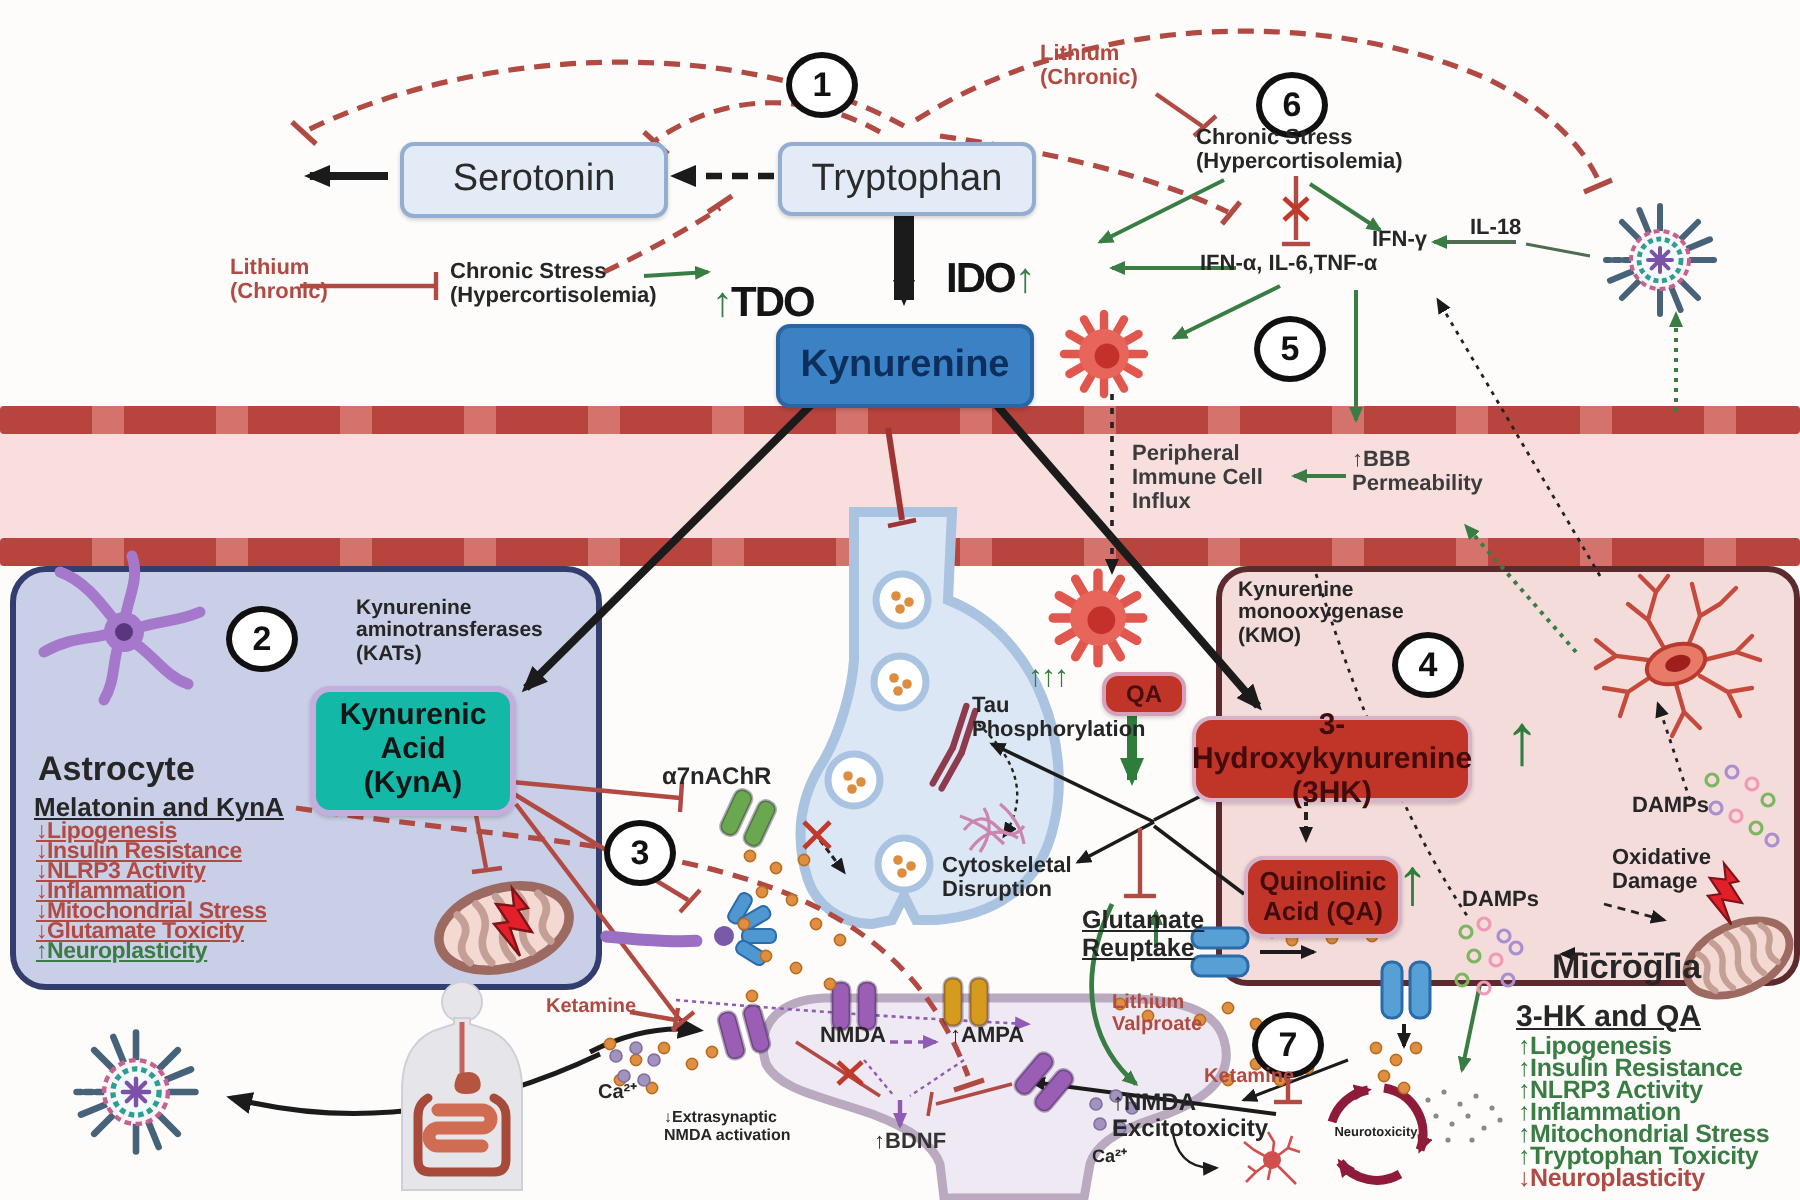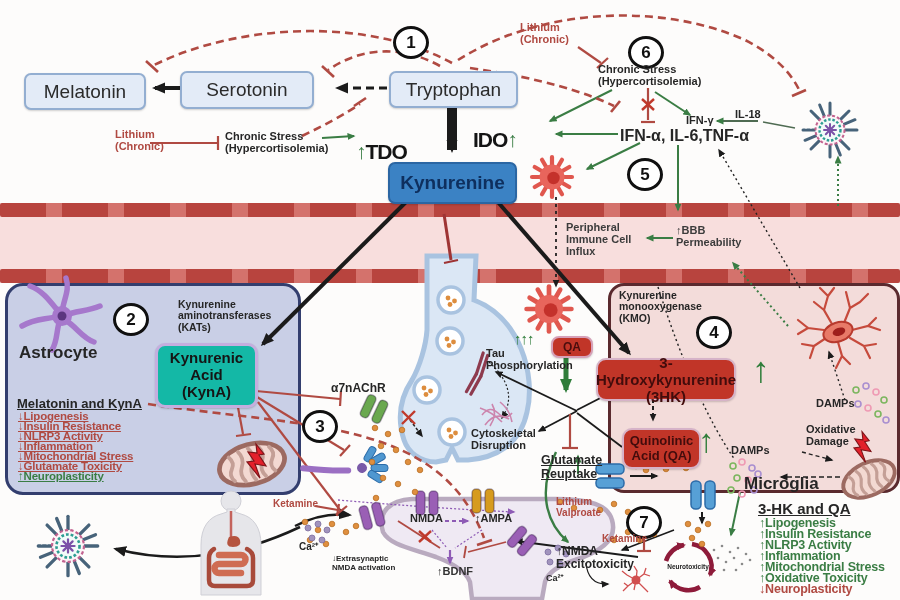--- a/index.html
+++ b/index.html
@@ -464,24 +464,21 @@
         <use href="#cdot" x="312" y="538"></use>
         <use href="#cdot" x="322" y="540"></use>
       <use href="#cdot" x="548" y="552"></use>
         <use href="#cdot" x="558" y="548"></use>
         <use href="#cdot" x="566" y="554"></use>
         <use href="#cdot" x="550" y="562"></use>
         <use href="#cdot" x="560" y="564"></use>
     </g>
   </svg>
 
-  <div class="node" style="left:24px;top:73px;width:118px;height:33px;">
-      <span>Melatonin</span>
-    </div>
-  <div class="node" style="left:180px;top:71px;width:130px;height:34px;align-items:center;">
+  <div class="node" style="left:200px;top:71px;width:130px;height:34px;align-items:center;">
       <span>Serotonin</span>
     </div>
   <div class="node" style="left:389px;top:71px;width:125px;height:33px;">
       <span>Tryptophan</span>
     </div>
   <div class="node kyn" style="left:388px;top:162px;width:125px;height:38px;">
       <span>Kynurenine</span>
     </div>
   <div class="node kyna ctr" style="left:155px;top:343px;width:97px;height:59px;">
       <span style="white-space:pre-line">Kynurenic
@@ -528,32 +525,32 @@
   <div class="lbl red" style="left:115px;top:129px;font-size:11px;">Lithium
 (Chronic)</div>
   <div class="lbl" style="left:225px;top:131px;font-size:11px;">Chronic Stress
 (Hypercortisolemia)</div>
   <div class="lbl red" style="left:520px;top:22px;font-size:11px;">Lithium
 (Chronic)</div>
   <div class="lbl" style="left:598px;top:64px;font-size:11px;">Chronic Stress
 (Hypercortisolemia)</div>
   <div class="lbl" style="left:686px;top:115px;font-size:11px;">IFN-γ</div>
   <div class="lbl" style="left:735px;top:109px;font-size:11px;">IL-18</div>
-  <div class="lbl" style="left:620px;top:127px;font-size:16px;">IFN-α, IL-6,TNF-α</div>
+  <div class="lbl" style="left:600px;top:127px;font-size:11px;">IFN-α, IL-6,TNF-α</div>
 
   <div class="lbl" style="left:566px;top:222px;font-size:11px;color:#3c3c3c;">Peripheral
 Immune Cell
 Influx</div>
   <div class="lbl" style="left:676px;top:225px;font-size:11px;color:#3c3c3c;">↑BBB
 Permeability</div>
 
   <div class="lbl" style="left:178px;top:299px;font-size:10.5px;">Kynurenine
 aminotransferases
 (KATs)</div>
-  <div class="lbl" style="left:19px;top:344px;font-size:17px;">Astrocyte</div>
+  <div class="lbl" style="left:19px;top:376px;font-size:17px;">Astrocyte</div>
   <div class="lbl u" style="left:17px;top:397px;font-size:13px;">Melatonin and KynA</div>
   <div class="lbl fx red" style="left:18px;top:411px;">↓Lipogenesis</div>
   <div class="lbl fx red" style="left:18px;top:421px;">↓Insulin Resistance</div>
   <div class="lbl fx red" style="left:18px;top:431px;">↓NLRP3 Activity</div>
   <div class="lbl fx red" style="left:18px;top:441px;">↓Inflammation</div>
   <div class="lbl fx red" style="left:18px;top:451px;">↓Mitochondrial Stress</div>
   <div class="lbl fx red" style="left:18px;top:461px;">↓Glutamate Toxicity</div>
   <div class="lbl fx green" style="left:18px;top:471px;">↑Neuroplasticity</div>
 
   <div class="lbl" style="left:331px;top:382px;font-size:12px;">α7nAChR</div>
@@ -581,23 +578,23 @@
 
   <div class="lbl" style="left:619px;top:290px;font-size:10.5px;">Kynurenine
 monooxygenase
 (KMO)</div>
   <div class="bigup" style="left:752px;top:352px;font-size:36px;">↑</div>
   <div class="bigup" style="left:698px;top:424px;font-size:33px;">↑</div>
   <div class="lbl" style="left:816px;top:398px;font-size:11px;">DAMPs</div>
   <div class="lbl" style="left:806px;top:424px;font-size:11px;">Oxidative
 Damage</div>
   <div class="lbl" style="left:731px;top:445px;font-size:11px;">DAMPs</div>
-  <div class="lbl" style="left:744px;top:475px;font-size:17px;">Microglia</div>
+  <div class="lbl" style="left:776px;top:475px;font-size:17px;">Microglia</div>
   <div class="lbl u" style="left:758px;top:501px;font-size:15px;">3-HK and QA</div>
   <div class="lbl fx2 green" style="left:759px;top:518px;">↑Lipogenesis</div>
   <div class="lbl fx2 green" style="left:759px;top:529px;">↑Insulin Resistance</div>
   <div class="lbl fx2 green" style="left:759px;top:540px;">↑NLRP3 Activity</div>
   <div class="lbl fx2 green" style="left:759px;top:551px;">↑Inflammation</div>
   <div class="lbl fx2 green" style="left:759px;top:562px;">↑Mitochondrial Stress</div>
-  <div class="lbl fx2 green" style="left:759px;top:573px;">↑Oxidative Toxicity</div>
+  <div class="lbl fx2 green" style="left:759px;top:573px;">↑Tryptophan Toxicity</div>
   <div class="lbl fx2 red" style="left:759px;top:584px;">↓Neuroplasticity</div>
 
 </div>
 
 </body></html>

